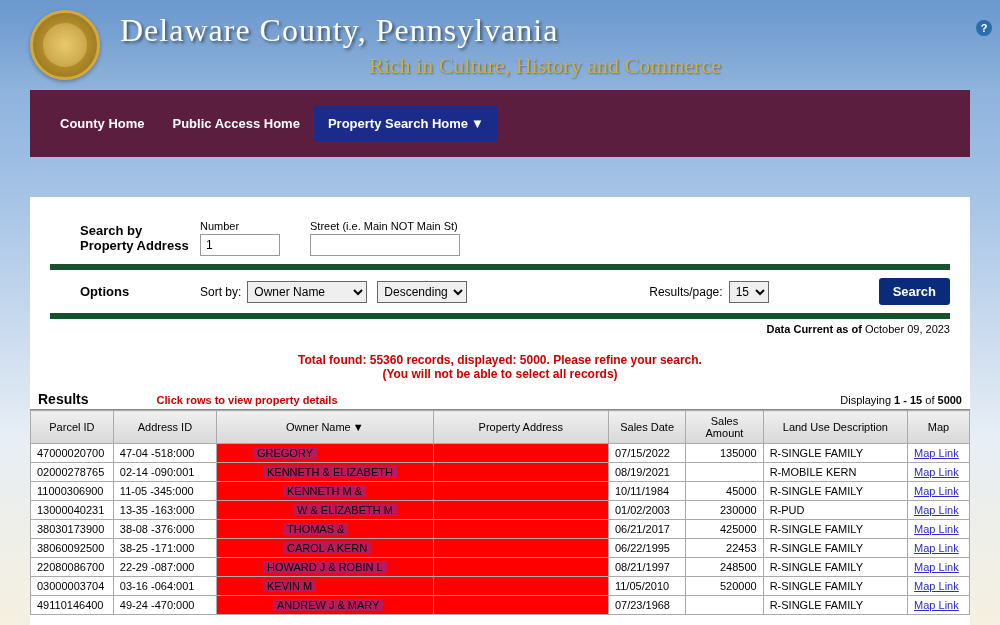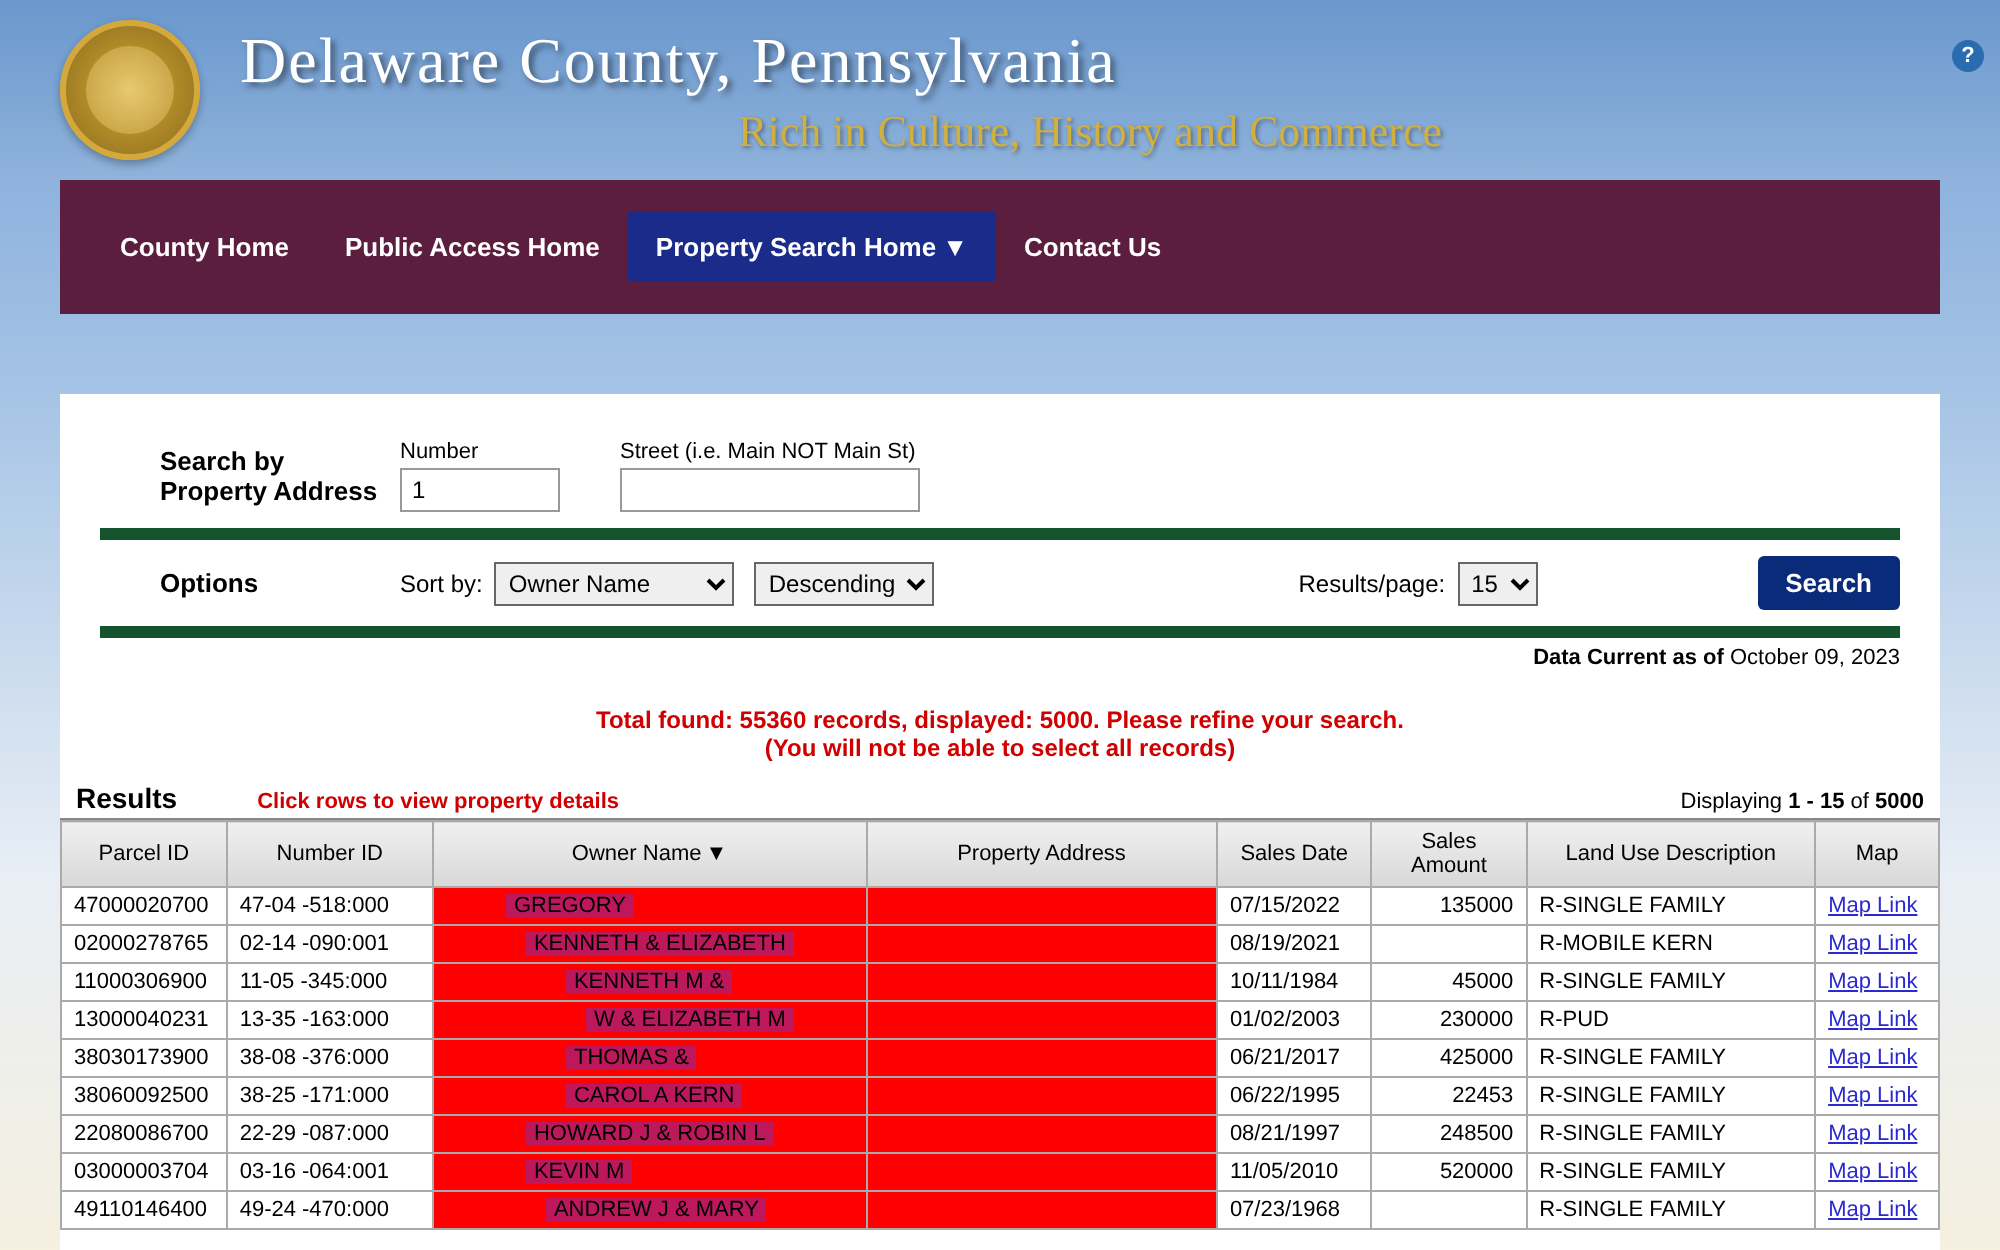--- a/index.html
+++ b/index.html
@@ -152,20 +152,21 @@
       margin: 18px 0 10px 0;
     }
     .results-header {
       display: flex;
       align-items: baseline;
       border-bottom: 1px solid #888;
       padding: 0 0 2px 0;
       margin: 0 -20px;
       padding-left: 8px;
       padding-right: 8px;
+      gap: 28px;
     }
     .results-title {
       font-weight: bold;
       font-size: 14px;
       margin-right: 40px;
     }
     .results-hint {
       color: #d00000;
       font-weight: bold;
       font-size: 11px;
@@ -229,21 +230,20 @@
   </div>
   <div class="help-icon">?</div>
 </div>
 
 <div class="nav-bar">
   <div class="nav-item">County Home</div>
   <div class="nav-item">Public Access Home</div>
   <div class="nav-item active">
     <span>Property Search Home</span><span class="dropdown-arrow">▼</span>
   </div>
-  <div class="nav-item">Contact Us</div>
 </div>
 
 <div class="content-area">
 
   <div class="search-row">
     <div class="section-label">
       <span>Search by</span><br>
       <span>Property Address</span>
     </div>
     <div class="field-group">
@@ -292,21 +292,21 @@
       <b>1 - 15</b>
       <span>of</span>
       <b>5000</b>
     </span>
   </div>
 
   <table class="results-table">
     <thead>
       <tr>
         <th class="col-parcel">Parcel ID</th>
-        <th class="col-taxmap">Number ID</th>
+        <th class="col-taxmap">Address ID</th>
         <th class="col-owner">
           <span>Owner Name</span><span class="sort-arrow">▼</span>
         </th>
         <th class="col-addr">Property Address</th>
         <th class="col-sdate">Sales Date</th>
         <th class="col-samt">Sales Amount</th>
         <th class="col-landuse">Land Use Description</th>
         <th class="col-map">Map</th>
       </tr>
     </thead>

